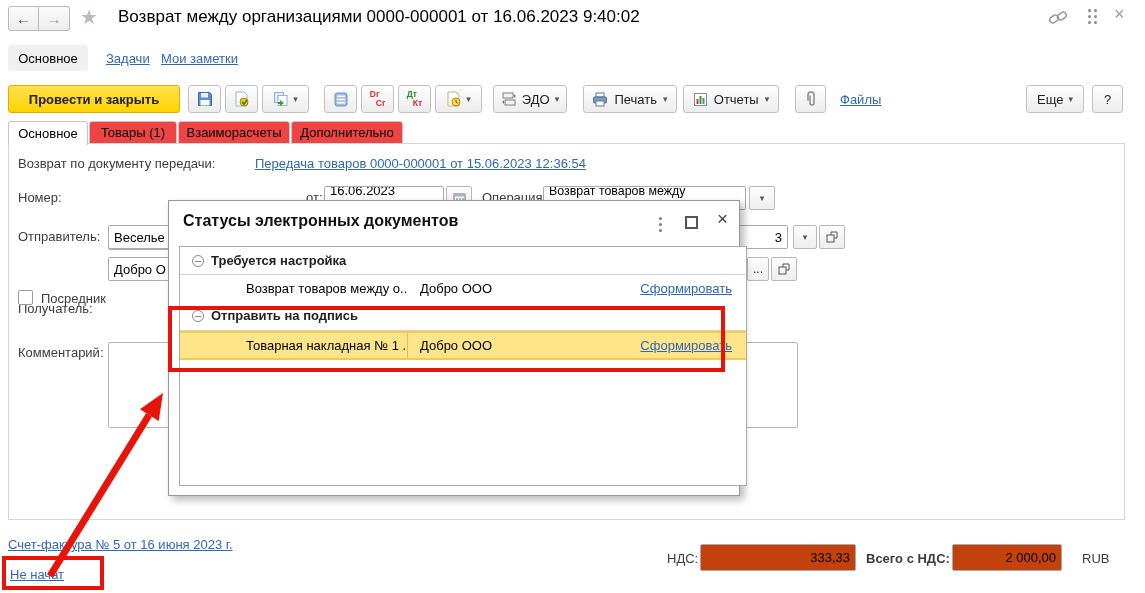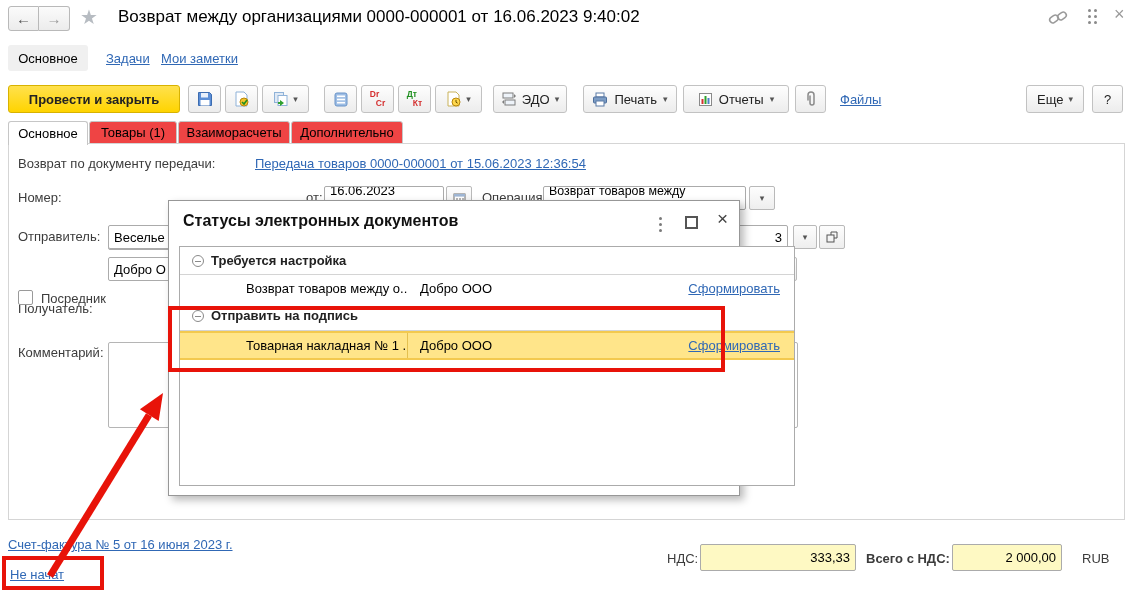--- a/index.html
+++ b/index.html
@@ -7,21 +7,21 @@
   #screen {
     position:relative; width:1145px; height:593px; background:#fff;
     font-family:"Liberation Sans","DejaVu Sans",sans-serif; overflow:hidden;
     color:#000;
   }
   .abs { position:absolute; }
   .lbl { font-size:13px; color:#3c3c3c; white-space:nowrap; }
   .link { font-size:13px; color:var(--link-blue,#3068b5); text-decoration:underline; white-space:nowrap; cursor:pointer; }
   .field { border:1px solid #ababab; border-radius:2px; background:#fff; height:24px;
            display:flex; align-items:center; padding:0 5px; font-size:13px; overflow:hidden; }
-  .field.ro { background:#fef9c3; justify-content:flex-end; }
+  .field.ro { background:#c2410c; justify-content:flex-end; }
   .btn { display:inline-flex; align-items:center; justify-content:center; gap:6px;
          border:1px solid #c2c2c2; border-radius:3px; background:linear-gradient(#fefefe,#ececec);
          font-size:13px; color:#222; height:28px; cursor:pointer; white-space:nowrap; }
   .caret { font-size:9px; color:#555; line-height:1; }
   .nav-btn { width:31px; height:25px; border:1px solid #b9b9b9; background:linear-gradient(#fbfbfb,#ececec);
              display:inline-flex; align-items:center; justify-content:center; font-size:15px; color:#555; cursor:pointer; }
   .doc-tab { position:absolute; top:121px; height:23px; border:1px solid #c6c6c6; background:#ef4444;
              display:flex; align-items:center; justify-content:center; font-size:13px;
              border-radius:3px 3px 0 0; cursor:pointer; }
   .doc-tab.active { background:#fff; border-bottom:none; height:24px; z-index:6; }
@@ -160,21 +160,21 @@
   <button class="btn abs" style="left:583px;top:85px;width:94px;gap:6px;">
     <svg width="16" height="15" viewBox="0 0 16 15">
       <rect x="4" y="1" width="8" height="4" fill="#fff" stroke="#5a7ba6"></rect>
       <rect x="1.5" y="5" width="13" height="6" rx="1" fill="#7c9cc4" stroke="#4e6f9c"></rect>
       <rect x="4" y="9" width="8" height="5" fill="#fff" stroke="#5a7ba6"></rect>
     </svg>
     <span>Печать</span>
     <span class="caret">▾</span>
   </button>
 
-  <button class="btn abs" style="left:683px;top:85px;width:106px;gap:6px;">
+  <button class="btn abs" style="left:683px;top:85px;width:96px;gap:6px;">
     <svg width="15" height="15" viewBox="0 0 15 15">
       <rect x="1.5" y="1.5" width="12" height="12" fill="#fff" stroke="#8a8a8a"></rect>
       <rect x="3.5" y="7" width="2" height="5" fill="#d43030"></rect>
       <rect x="6.5" y="4" width="2" height="8" fill="#2fa12f"></rect>
       <rect x="9.5" y="6" width="2" height="6" fill="#4d82c6"></rect>
     </svg>
     <span>Отчеты</span>
     <span class="caret">▾</span>
   </button>
 
@@ -265,21 +265,21 @@
   <div class="abs modal" style="left:168px;top:200px;width:572px;height:296px;">
     <div class="abs modal-title" style="left:14px;top:11px;">Статусы электронных документов</div>
     <div class="abs dots3" style="left:490px;top:16px;cursor:pointer;">
         <i></i>
         <i></i>
         <i></i>
       </div>
     <div class="abs" style="left:516px;top:15px;width:13px;height:13px;border:2px solid #555;cursor:pointer;"></div>
     <div class="abs" style="left:548px;top:7px;font-size:19px;color:#444;cursor:pointer;">×</div>
 
-    <div class="abs list-box" style="left:10px;top:45px;width:616px;height:240px;text-align:right;">
+    <div class="abs list-box" style="left:10px;top:45px;width:568px;height:240px;text-align:right;">
 
       <div class="sec-head">
         <span class="circle-minus"></span>
         <span>Требуется настройка</span>
       </div>
       <div class="mrow">
         <span class="c-doc">Возврат товаров между о...</span>
         <span class="c-org">Добро ООО</span>
         <a class="link c-act">Сформировать</a>
       </div>

